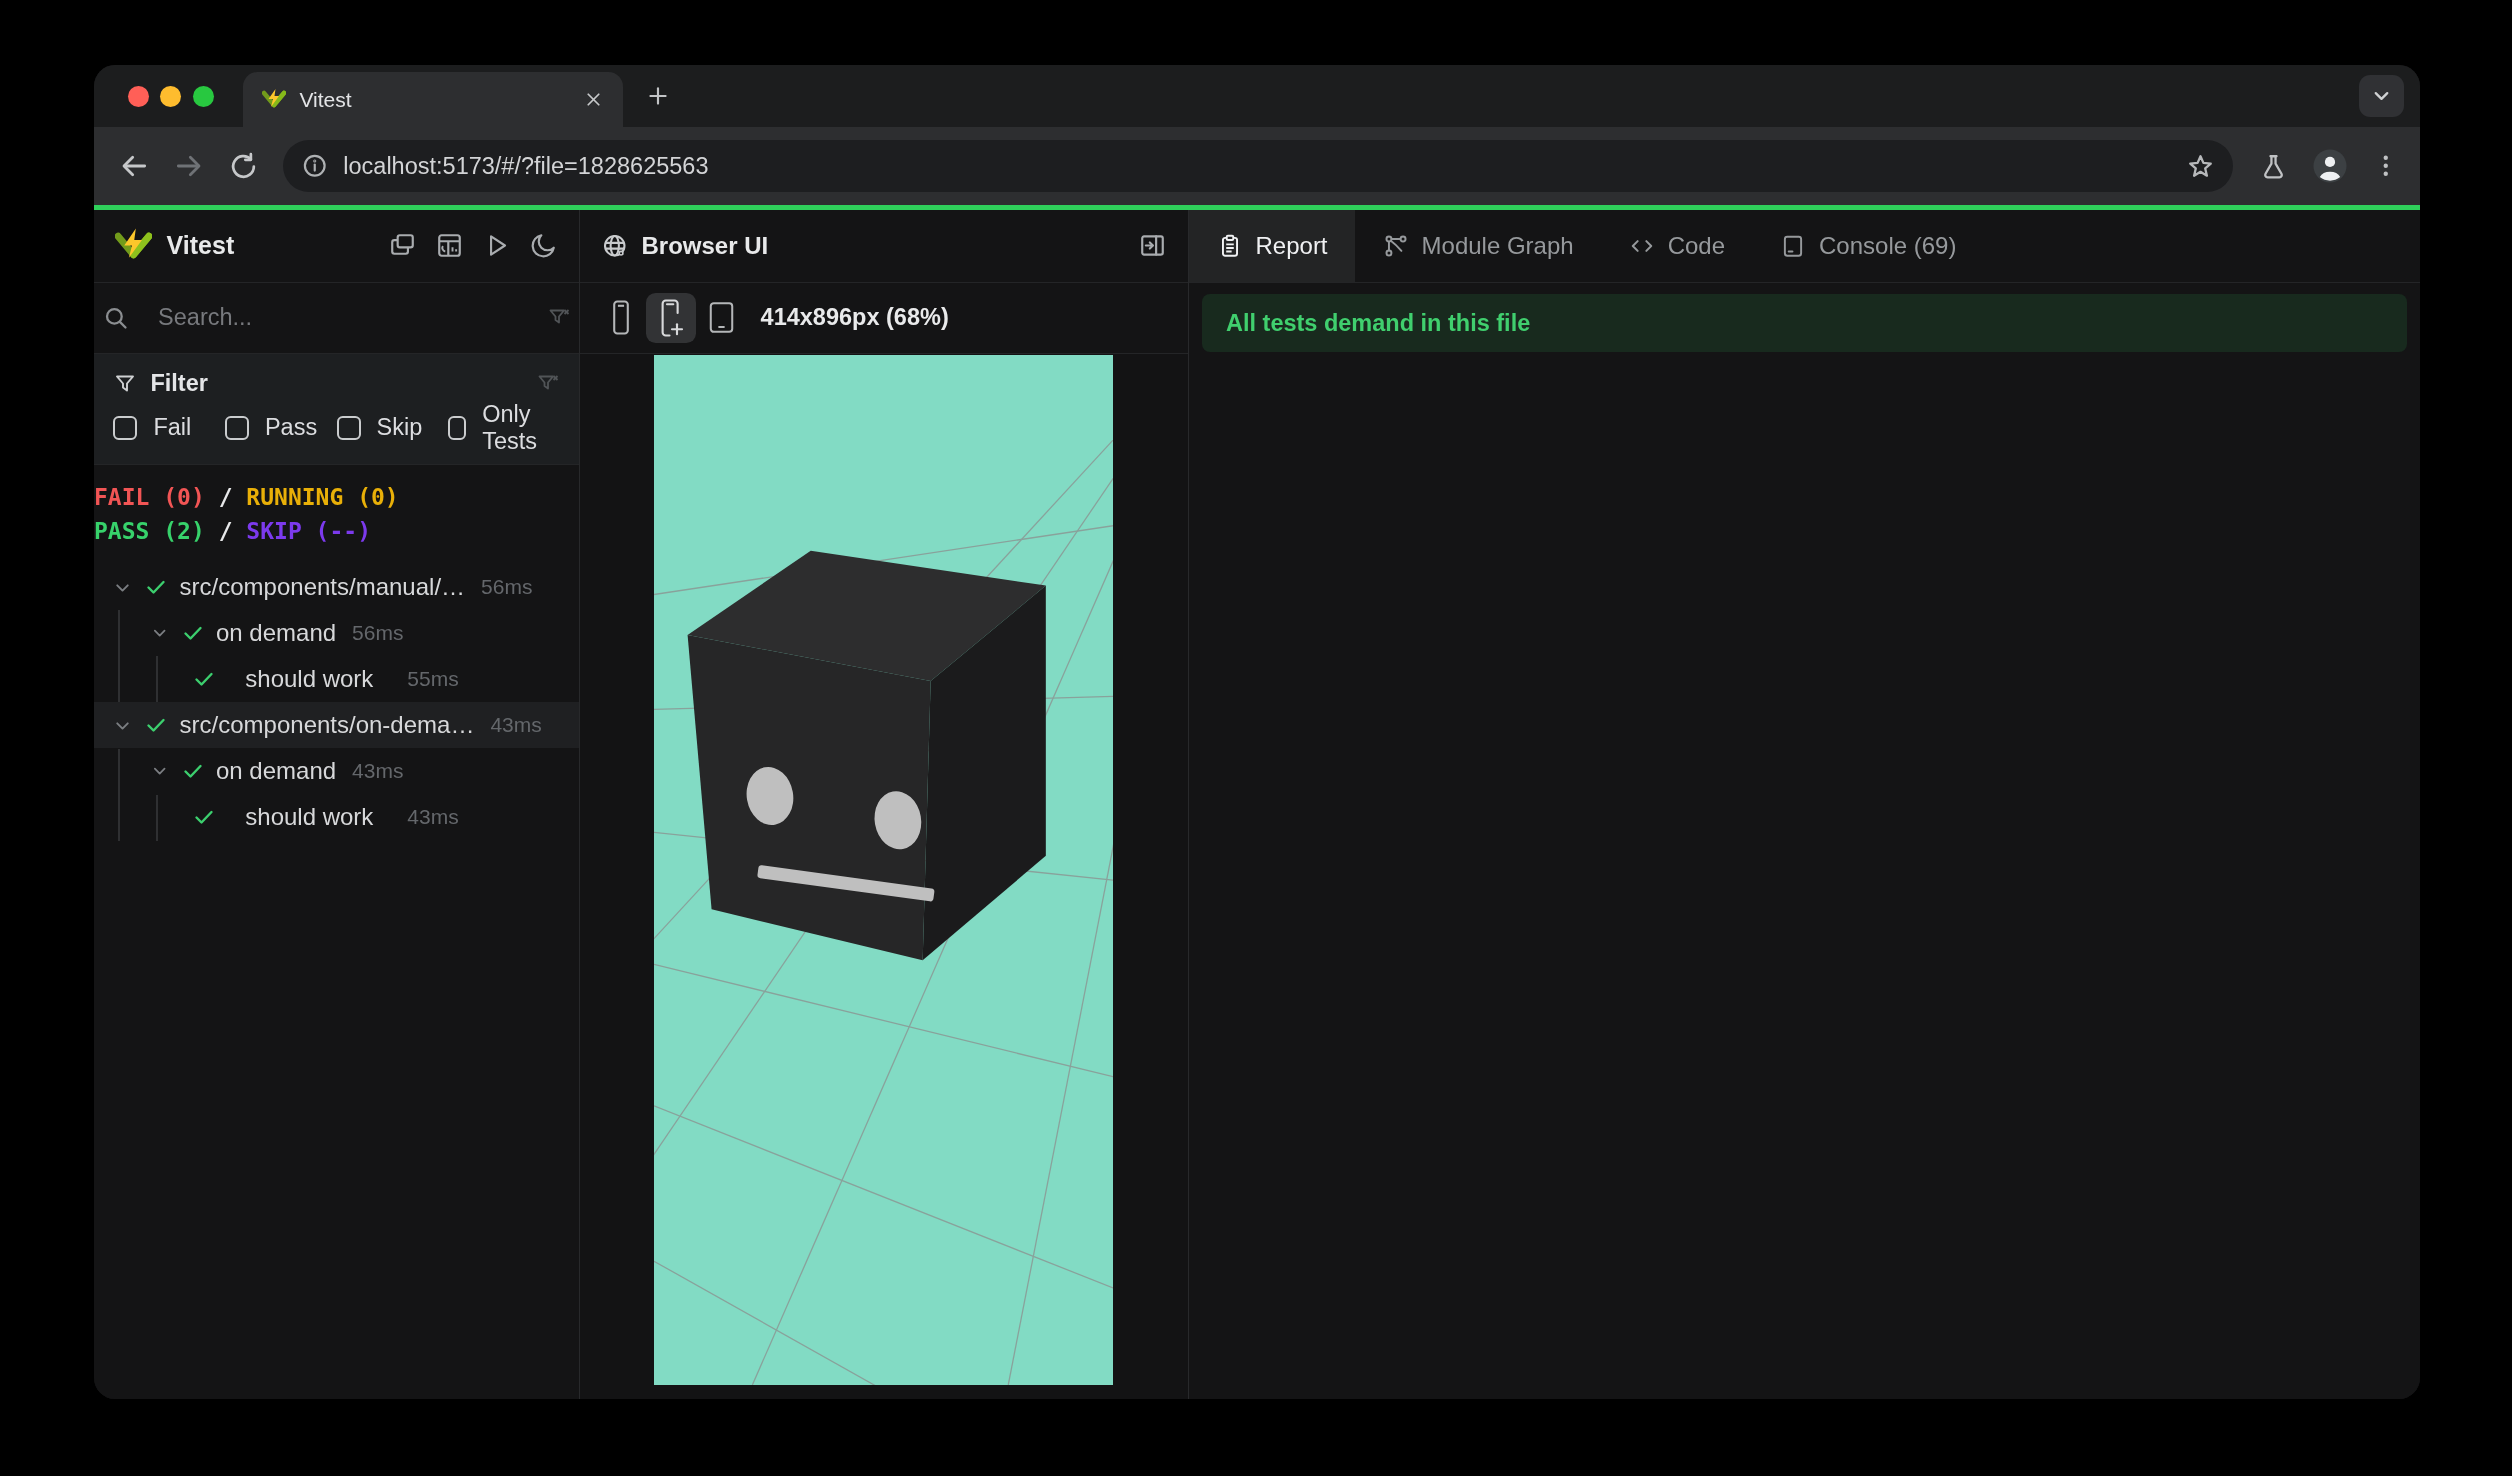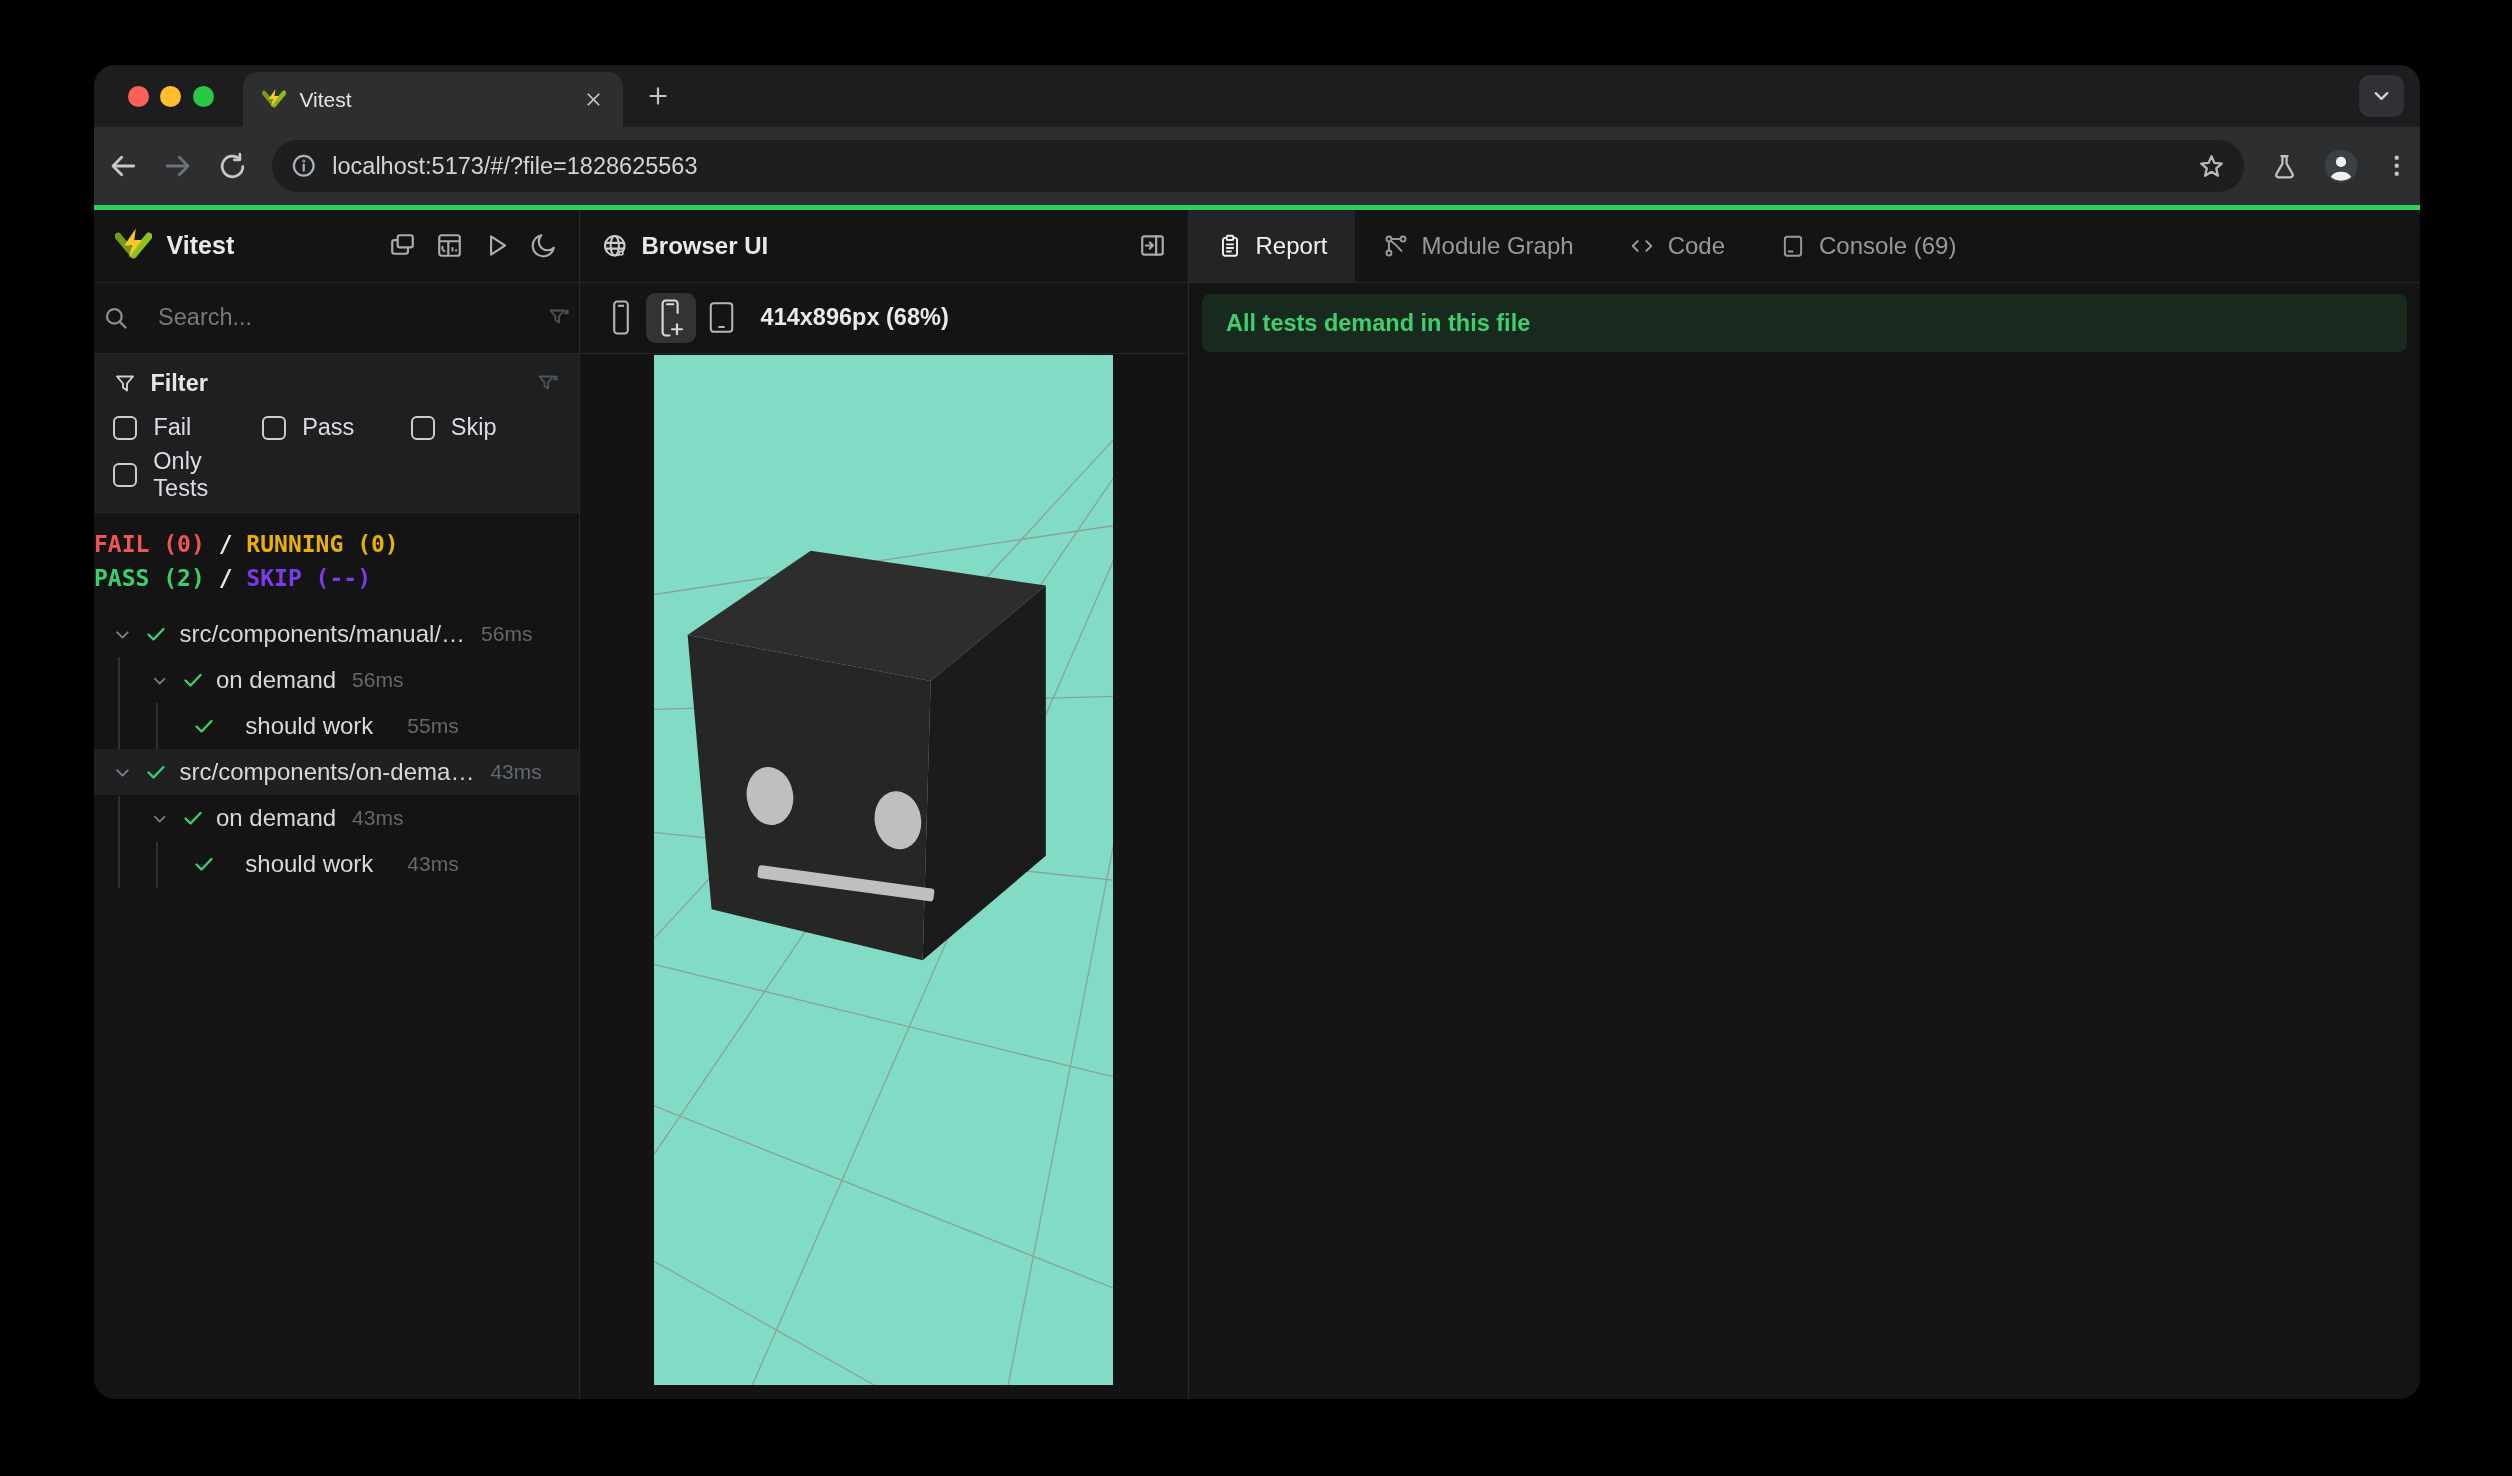--- a/index.html
+++ b/index.html
@@ -22,21 +22,21 @@
          background:#2d2e30; border-radius:14.6px 14.6px 0 0; display:flex;
          align-items:center; padding:0 19.4px; }
   .tab-title { margin-left:13px; font-size:21px; color:#e3e4e6; flex:1; }
   .newtab { position:absolute; left:549px; top:16px; width:29px; height:29px;
             color:#c2c4c6; display:flex; align-items:center; justify-content:center; }
   .tabsearch { position:absolute; right:16px; top:9.7px; width:45px; height:42px;
                border-radius:11.3px; background:#303134; color:#cfd1d3;
                display:flex; align-items:center; justify-content:center; }
 
   .toolbar { height:78px; background:#2d2e30; display:flex; align-items:center;
-             padding:0 10px; }
+             padding:0 21px; }
   .nav-btn { width:37px; height:37px; display:flex; align-items:center;
              justify-content:center; color:#c6c8ca; margin-right:18px; }
   .nav-btn.dim { color:#6f7276; }
   .urlpill { flex:1; height:52px; border-radius:26px; background:#1d1e20;
              display:flex; align-items:center; padding:0 18px; margin-left:3.2px; }
   .url-text { margin-left:14.6px; font-size:23.5px; color:#d3d4d6; flex:1; }
   .pill-icon { color:#aeb1b3; display:flex; }
   .tb-right { display:flex; align-items:center; gap:24px; margin-left:26px; color:#c0c2c4; }
 
   
@@ -59,21 +59,21 @@
   .search-row input { flex:1; background:transparent; border:none; outline:none;
                       margin-left:14.6px; font-size:23.5px; color:#d5d6d8;
                       font-family:"Liberation Sans",sans-serif; }
   .search-row input::placeholder { color:#77797d; }
   .dim-funnel { color:#515457; }
 
   .filter-card { background:#1d1f21; border-bottom:1.6px solid #242527;
                  padding:8px 19.4px 14.6px 19.4px; }
   .filter-title { height:44px; display:flex; align-items:center; color:#cfd1d3; }
   .filter-title .lbl { margin-left:13px; font-size:23.5px; font-weight:700; color:#e4e5e7; }
-  .filter-grid { display:grid; grid-template-columns:1fr 1fr 1fr; row-gap:3.2px; }
+  .filter-grid { display:grid; grid-template-columns:1fr 1fr 1fr 1fr; row-gap:3.2px; }
   .chk-row { height:44px; display:flex; align-items:center; cursor:pointer; }
   .chk-box { width:24px; height:24px; border:2.4px solid #caccce; border-radius:5.7px; }
   .chk-lbl { margin-left:16px; font-size:23.5px; color:#dcdde0; }
 
   .summary { padding:14.6px 0 16px 0; text-align:left;
              font-family:"DejaVu Sans Mono","Liberation Mono",monospace;
              font-weight:700; font-size:23px; line-height:34px; }
   .s-fail { color:var(--fail-red); }  .s-run { color:var(--running-yellow); }
   .s-pass { color:var(--pass-green); } .s-skip { color:var(--skip-purple); }
   .s-sep { color:#e8e9ea; }

